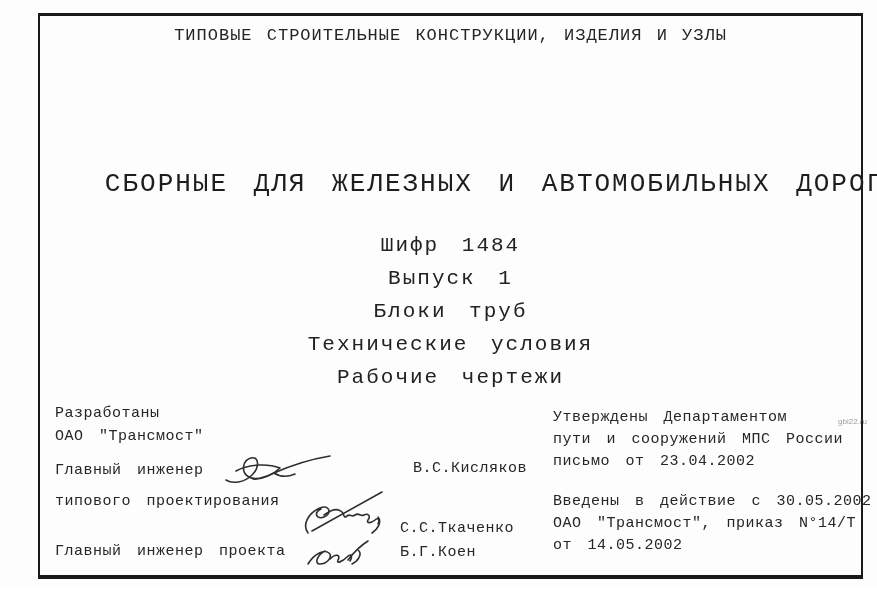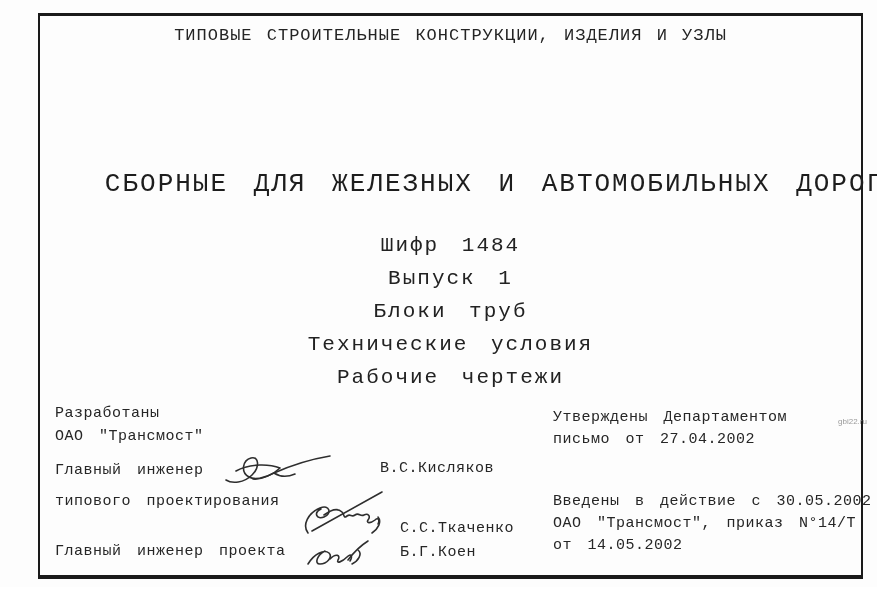--- a/index.html
+++ b/index.html
@@ -122,21 +122,21 @@
   <div class="body-text abs" style="left:55px; top:428px;">ОАО "Трансмост"</div>
 
   <div class="body-text abs" style="left:55px; top:462px;">Главный инженер</div>
   <div class="sig" style="left:222px; top:447px;">
     <svg width="112" height="40" viewBox="0 0 112 40" aria-hidden="true">
       <path d="M4,33 C10,37 22,36 30,28 C38,20 37,9 29,11 C21,13 18,25 27,30 C34,34 44,30 52,26 C70,18 90,12 108,9"></path>
       <path d="M14,24 C28,16 48,17 58,21 C52,27 40,33 31,32"></path>
       <path d="M52,26 C58,30 66,30 73,27"></path>
     </svg>
   </div>
-  <div class="body-text abs" style="left:380px; top:460px;">В.С.Кисляков</div>
+  <div class="body-text abs" style="left:413px; top:460px;">В.С.Кисляков</div>
 
   <div class="body-text abs two-line" style="left:55px; top:491px;">
     <div>типового проектирования</div>
   </div>
   <div class="sig" style="left:300px; top:487px;">
     <svg width="98" height="52" viewBox="0 0 98 52" aria-hidden="true">
       <path d="M8,46 C2,38 8,26 20,21 C30,17 32,27 24,30 C17,33 13,26 21,22"></path>
       <path d="M24,28 C32,22 38,21 42,25 C45,28 43,32 47,29 C51,26 51,31 55,28 C59,25 60,30 64,28 C68,26 71,29 68,33 C66,36 70,37 75,33 C78,30 80,33 78,37"></path>
       <path d="M12,44 L82,5"></path>
       <path d="M78,30 C82,35 78,42 72,46"></path>
@@ -150,21 +150,22 @@
       <path d="M6,26 C12,16 22,11 27,15 C31,19 25,26 18,26 C12,26 15,17 23,13"></path>
       <path d="M28,21 C34,15 39,17 36,22 C34,26 40,24 45,19 C49,15 51,18 48,23"></path>
       <path d="M46,22 C52,14 58,8 66,3"></path>
       <path d="M56,12 C61,16 56,23 50,26"></path>
     </svg>
   </div>
   <div class="body-text abs" style="left:400px; top:544px;">Б.Г.Коен</div>
 
   <div class="body-text abs right-para" style="left:553px; top:407px;">
     <div>Утверждены Департаментом</div>
-    <div>письмо от 27.04.2002</div>
+    <div>пути и сооружений МПС России</div>
+    <div>письмо от 23.04.2002</div>
   </div>
 
   <div class="body-text abs right-para" style="left:553px; top:491px;">
     <div>Введены в действие с 30.05.2002</div>
     <div>ОАО "Трансмост", приказ N°14/Т</div>
     <div>от 14.05.2002</div>
   </div>
 
   <div class="watermark">gbi22.ru</div>
 

